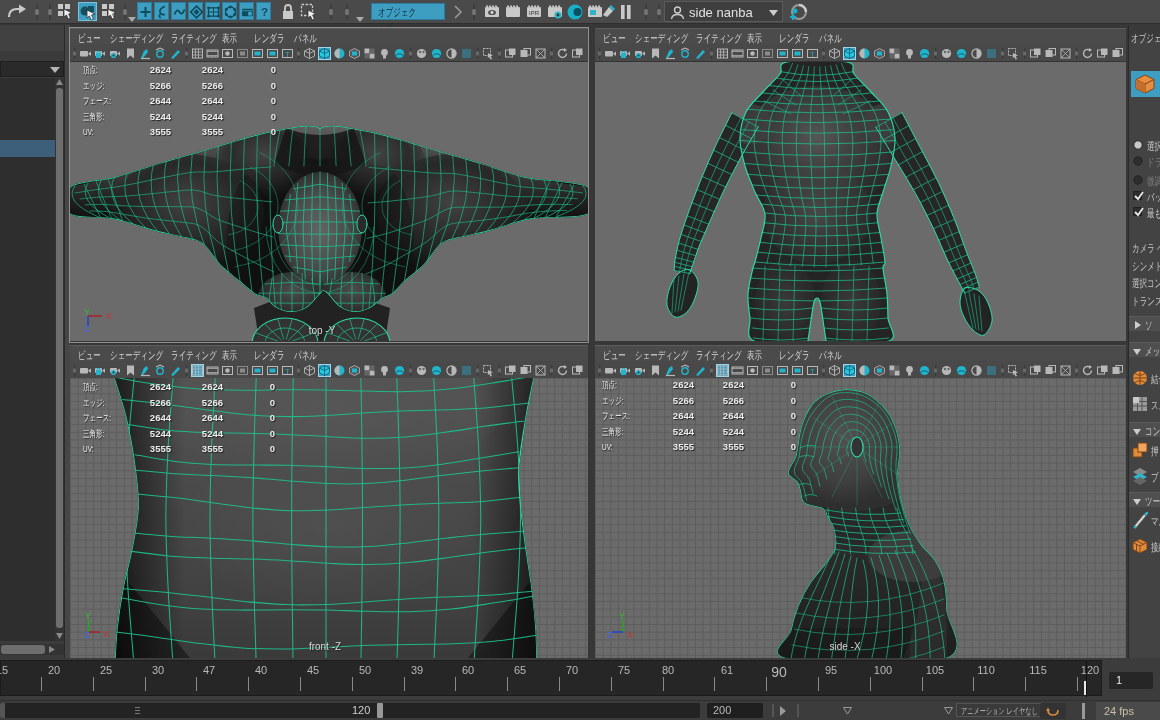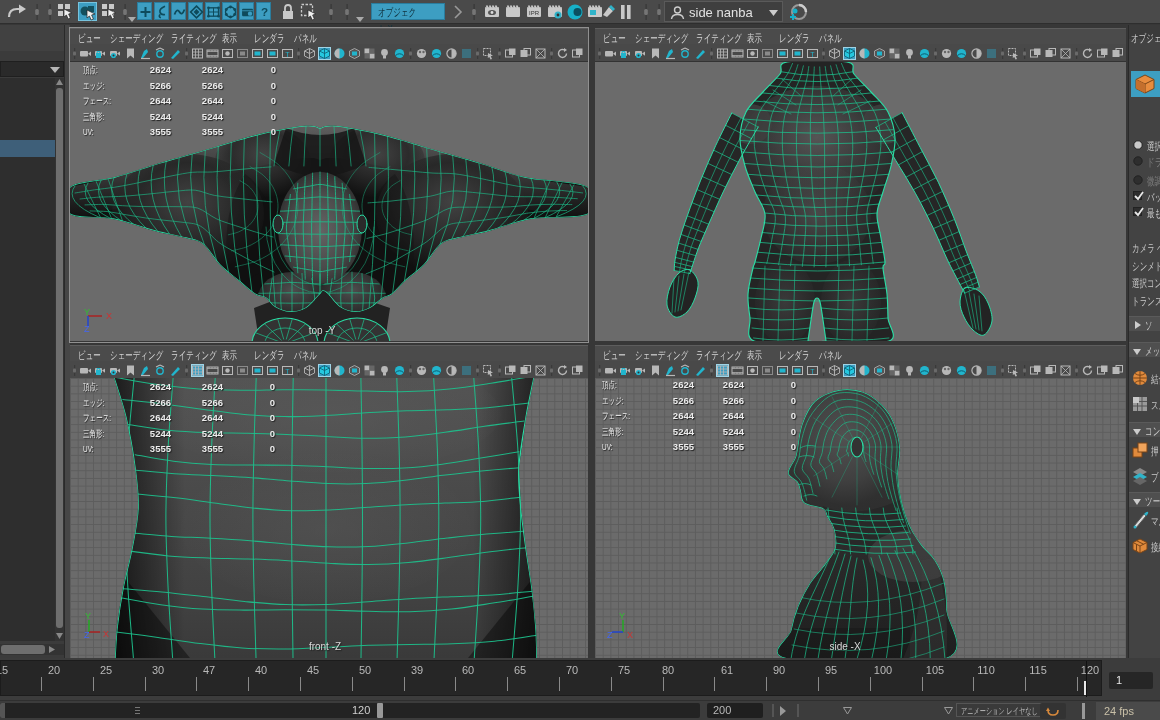--- a/index.html
+++ b/index.html
@@ -1522,21 +1522,21 @@
       <div style="position:absolute;left:505px;top:3px;width:28px;text-align:center;font-size:11px;color:#b9b9b9;">65</div>
       <div style="position:absolute;left:506px;top:16px;width:1px;height:14px;background:#8a8a8a;"></div>
       <div style="position:absolute;left:557px;top:3px;width:28px;text-align:center;font-size:11px;color:#b9b9b9;">70</div>
       <div style="position:absolute;left:558px;top:16px;width:1px;height:14px;background:#8a8a8a;"></div>
       <div style="position:absolute;left:609px;top:3px;width:28px;text-align:center;font-size:11px;color:#b9b9b9;">75</div>
       <div style="position:absolute;left:610px;top:16px;width:1px;height:14px;background:#8a8a8a;"></div>
       <div style="position:absolute;left:661px;top:3px;width:28px;text-align:left;font-size:11px;color:#b9b9b9;">80</div>
       <div style="position:absolute;left:662px;top:16px;width:1px;height:14px;background:#8a8a8a;"></div>
       <div style="position:absolute;left:712px;top:3px;width:28px;text-align:center;font-size:11px;color:#b9b9b9;">61</div>
       <div style="position:absolute;left:713px;top:16px;width:1px;height:14px;background:#8a8a8a;"></div>
-      <div style="position:absolute;left:764px;top:3px;width:28px;text-align:center;font-size:11px;color:#b9b9b9;">90</div>
+      <div style="position:absolute;left:764px;top:3px;width:28px;text-align:center;font-size:14px;color:#b9b9b9;">90</div>
       <div style="position:absolute;left:765px;top:16px;width:1px;height:14px;background:#8a8a8a;"></div>
       <div style="position:absolute;left:816px;top:3px;width:28px;text-align:center;font-size:11px;color:#b9b9b9;">95</div>
       <div style="position:absolute;left:817px;top:16px;width:1px;height:14px;background:#8a8a8a;"></div>
       <div style="position:absolute;left:868px;top:3px;width:28px;text-align:center;font-size:11px;color:#b9b9b9;">100</div>
       <div style="position:absolute;left:869px;top:16px;width:1px;height:14px;background:#8a8a8a;"></div>
       <div style="position:absolute;left:920px;top:3px;width:28px;text-align:center;font-size:11px;color:#b9b9b9;">105</div>
       <div style="position:absolute;left:921px;top:16px;width:1px;height:14px;background:#8a8a8a;"></div>
       <div style="position:absolute;left:971px;top:3px;width:28px;text-align:center;font-size:11px;color:#b9b9b9;">110</div>
       <div style="position:absolute;left:972px;top:16px;width:1px;height:14px;background:#8a8a8a;"></div>
       <div style="position:absolute;left:1023px;top:3px;width:28px;text-align:center;font-size:11px;color:#b9b9b9;">115</div>

